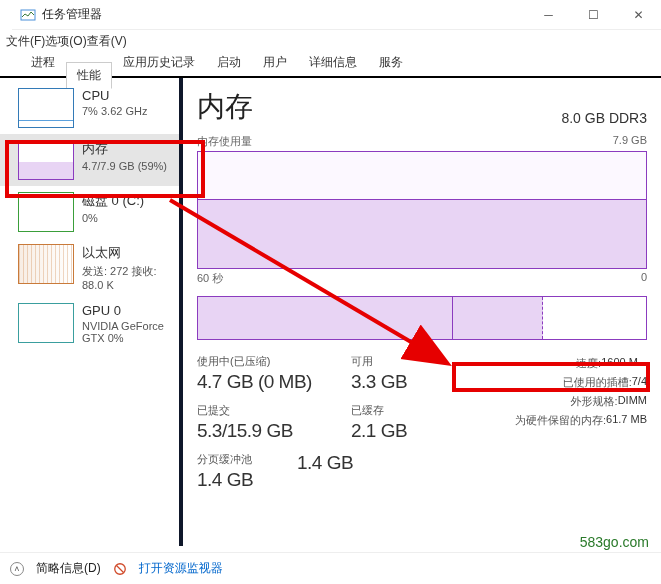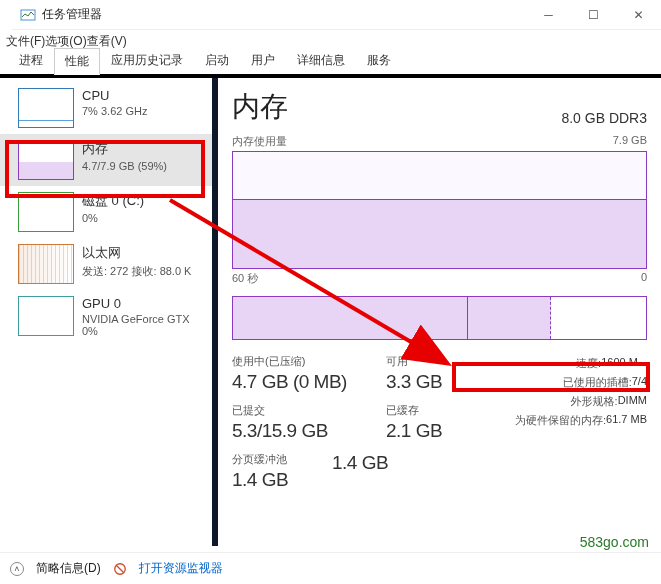--- a/index.html
+++ b/index.html
@@ -3,25 +3,25 @@
 <meta charset="utf-8">
 <style>
 * { margin: 0; padding: 0; box-sizing: border-box; font-family: "Microsoft YaHei", "Segoe UI", sans-serif; }
 body { width: 661px; height: 584px; background: #fff; font-size: 12px; color: #222; position: relative; overflow: hidden; }
 .titlebar { height: 30px; display: flex; align-items: center; padding: 0 0 0 8px; border-bottom: 1px solid #eee; margin-left: 12px; }
 .titlebar .icon { width: 16px; height: 16px; margin-right: 6px; }
 .titlebar .title { flex: 1; font-size: 12px; }
 .titlebar .ctrl { width: 45px; height: 30px; display: flex; align-items: center; justify-content: center; color: #555; }
 .menubar { height: 22px; display: flex; align-items: center; padding: 0 6px; font-size: 12px; color: #333; }
 .menubar span { cursor: default; }
-.tabs { display: flex; border-bottom: 4px solid #000000; padding-left: 8px; height: 26px; align-items: flex-end; }
+.tabs { display: flex; border-bottom: 2px solid #000000; padding-left: 20px; height: 26px; align-items: flex-end; }
 .tabs .tab { padding: 4px 10px; font-size: 12px; color: #333; border: 1px solid transparent; cursor: default; }
-.tabs .tab.active { border: 1px solid #ccc; border-bottom: 1px solid #fff; background: #fff; position: relative; top: 1px; }
+.tabs .tab.active { border: 1px solid #ccc; border-bottom: 1px solid #fff; background: #fff; position: relative; top: 13px; }
 .main { display: flex; height: 468px; }
-.sidebar { width: 218px; border-right: 6px solid #0f172a; overflow: hidden; padding-top: 4px; }
+.sidebar { width: 183px; border-right: 4px solid #0f172a; overflow: hidden; padding-top: 4px; }
 .sitem { display: flex; gap: 8px; padding: 6px 10px 6px 18px; align-items: flex-start; }
 .sitem.selected { background: #e5e5e5; }
 .thumb { width: 56px; height: 40px; border: 1px solid #337ab7; background: #fff; position: relative; flex-shrink: 0; }
 .thumb.cpu::after { content: ""; position: absolute; left: 0; right: 0; bottom: 6px; height: 1px; background: #5aa0dd; }
 .thumb.mem { border-color: #8b3bbf; }
 .thumb.mem::before { content: ""; position: absolute; left: 0; right: 0; top: 55%; height: 1px; background: #8b3bbf; }
 .thumb.mem::after { content: ""; position: absolute; left: 0; right: 0; bottom: 0; top: 55%; background: #e8d4f4; }
 .thumb.disk { border-color: #3a9e3a; }
 .thumb.eth { border-color: #c97a3a; background: linear-gradient(to right, #c97a3a22 0%, transparent 100%); }
 .thumb.eth::after { content: ""; position: absolute; left: 0; bottom: 0; width: 100%; height: 100%; background: repeating-linear-gradient(90deg, #c97a3a 0 1px, transparent 1px 4px); opacity: 0.3; }

